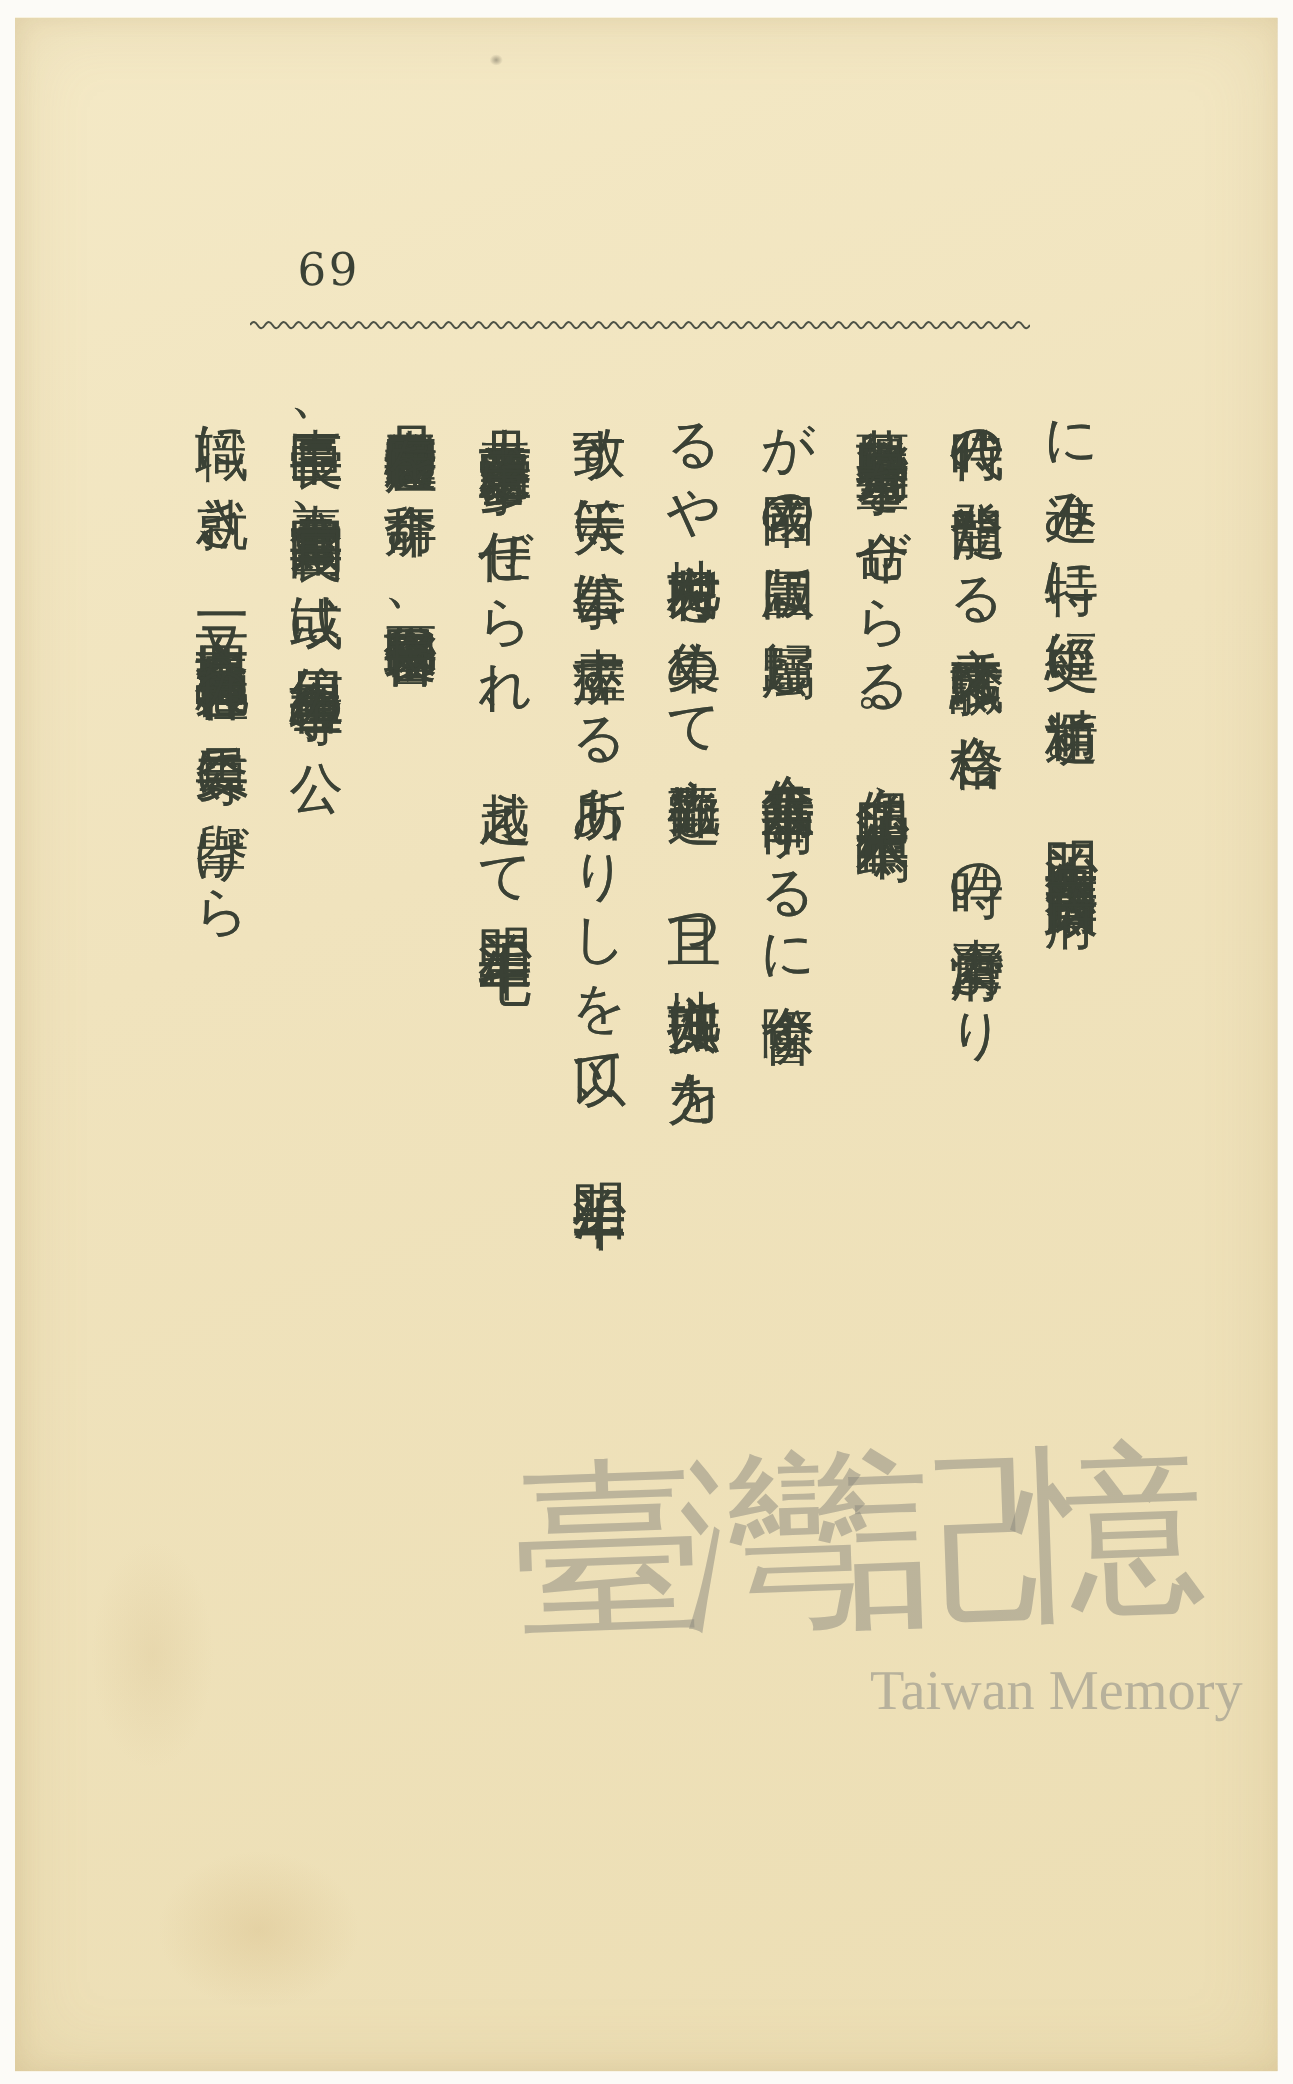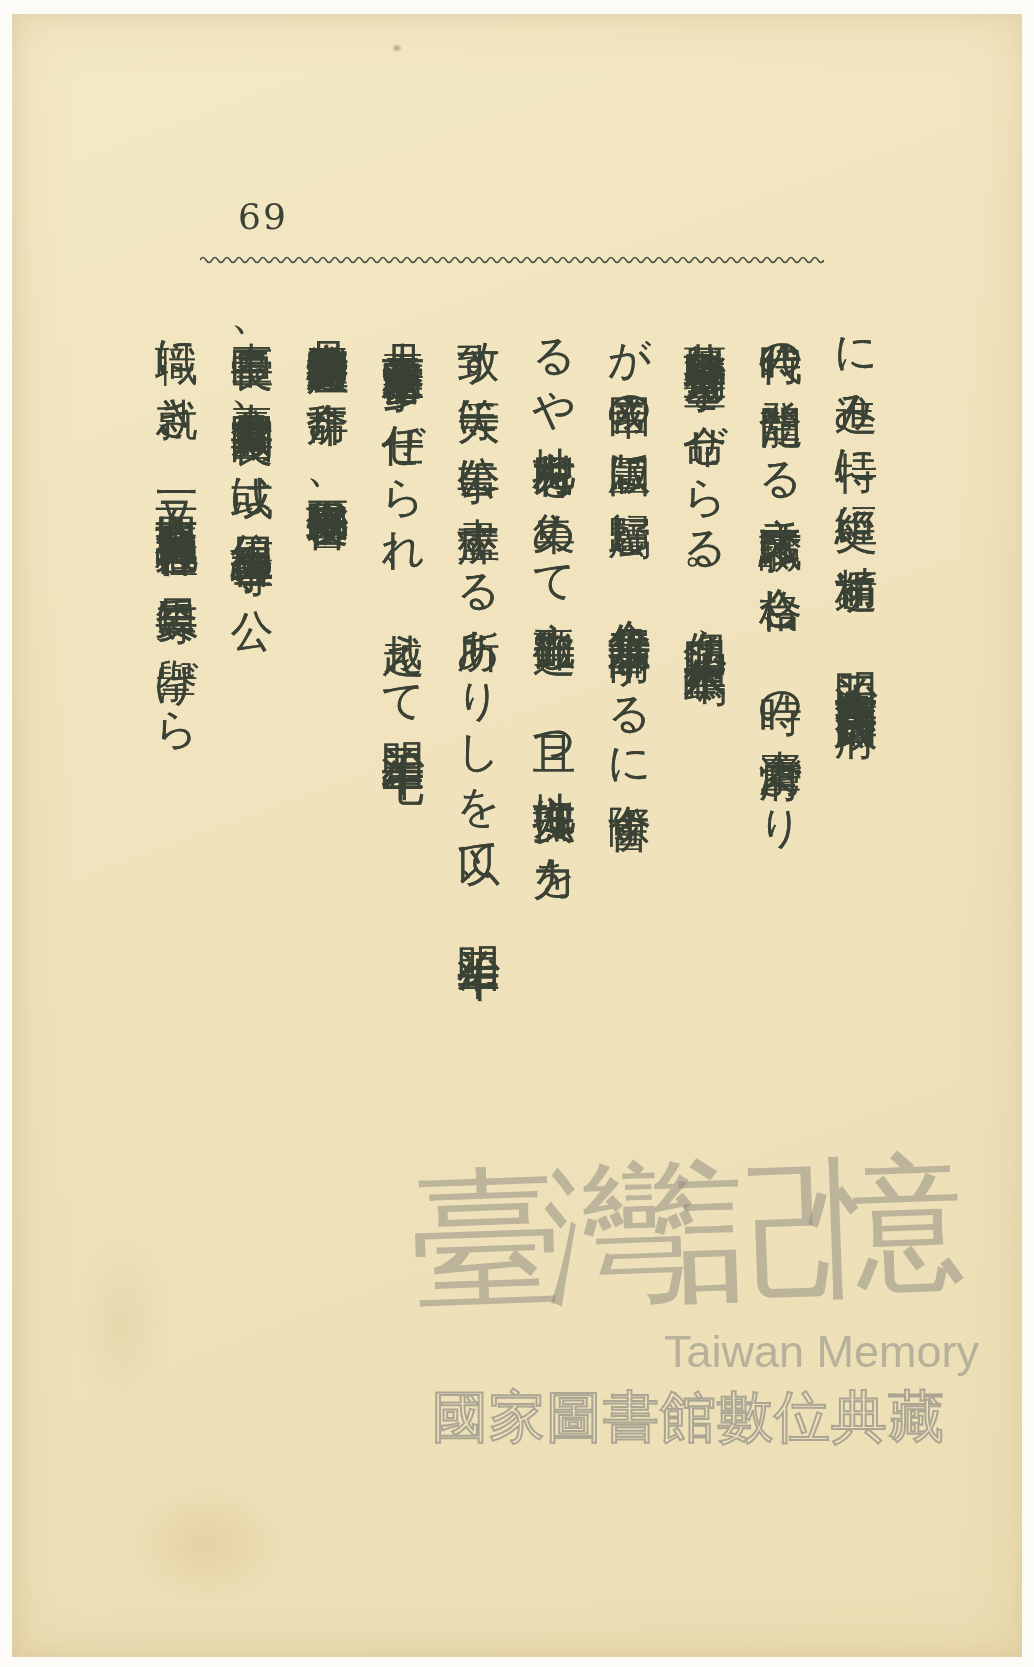--- a/index.html
+++ b/index.html
@@ -49,24 +49,24 @@
     left: 398px; top: 1118px;
     font-size: 152px;
     letter-spacing: -18px;
     color: rgba(138,136,126,0.50);
     transform: rotate(-2deg);
     white-space: nowrap;
     pointer-events: none;
   }
   .wm-en {
     position: absolute;
-    left: 652px; top: 1312px;
+    left: 684px; top: 1312px;
     font-size: 45px;
     color: rgba(150,148,138,0.62);
-    font-family: Liberation Sans, sans-serif;
+    font-family: Liberation Serif, serif;
     white-space: nowrap;
     pointer-events: none;
   }
   .wm-outline {
     position: absolute;
     left: 420px; top: 1366px;
     font-size: 56px;
     letter-spacing: 1px;
     color: rgba(238,232,210,0.25);
     -webkit-text-stroke: 2px rgba(148,145,133,0.75);
@@ -108,14 +108,13 @@
     <p class="col">るや地方村民を集めて率先歡迎し、且つ地方安撫に力を</p>
     <p class="col">致す等大に公事に盡瘁する所ありしを以て、明治三十年</p>
     <p class="col">十月臺中辨務署參事に任ぜられ、越えて明治三十三年七</p>
     <p class="col">月臺中辨務署樹子脚區庄長を拜命す。爾來保甲聯合會長、</p>
     <p class="col">臺中區長、臺中公共團副團長、或は信用組合理事等の公</p>
     <p class="col">職に就き、又一面市協議會員其他各種の委員等に擧げら</p>
   </div>
 
   <div class="wm-cjk">臺灣記憶</div>
   <div class="wm-en">Taiwan Memory</div>
-  <div class="wm-outline">國家圖書館數位典藏</div>
 </div>
 
 </body></html>

